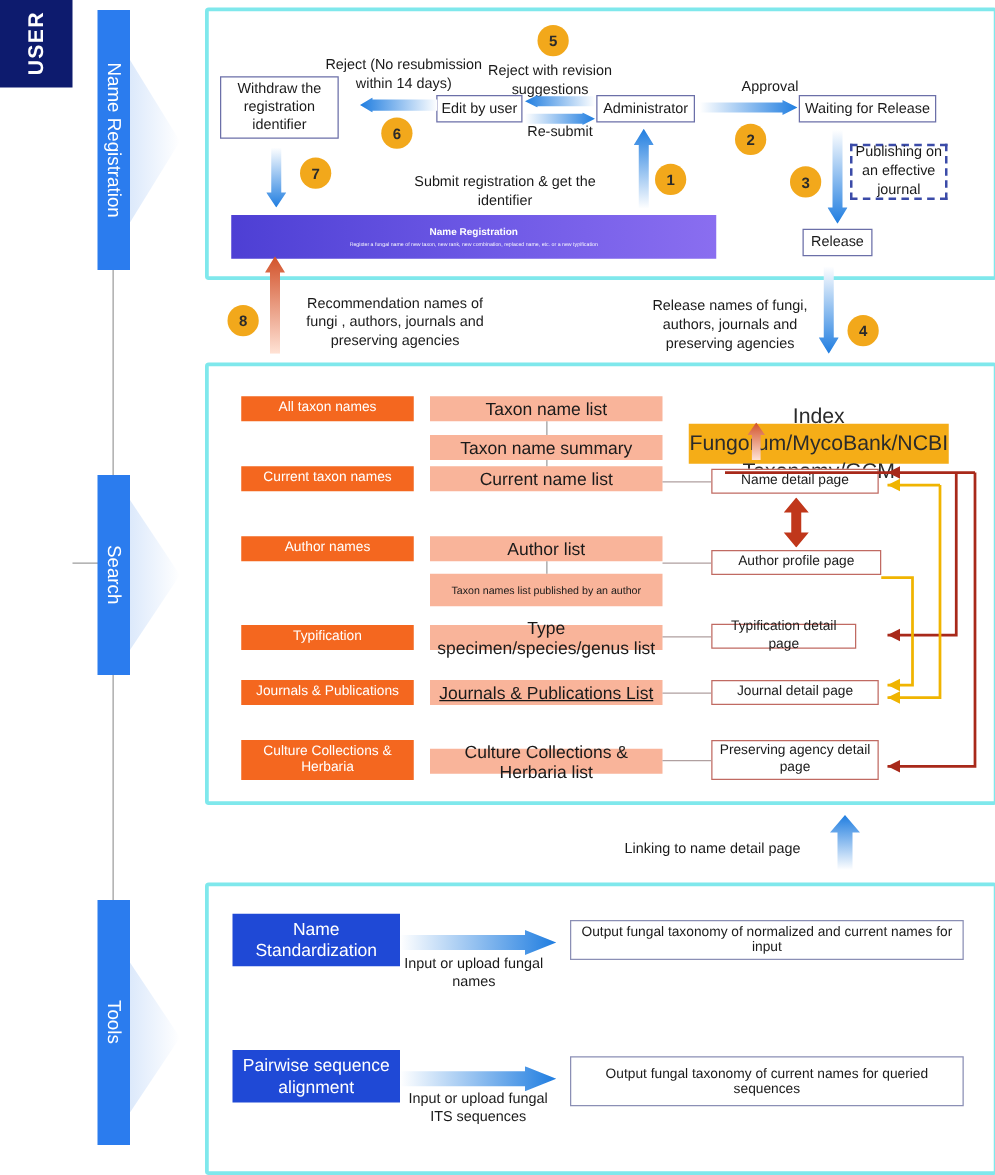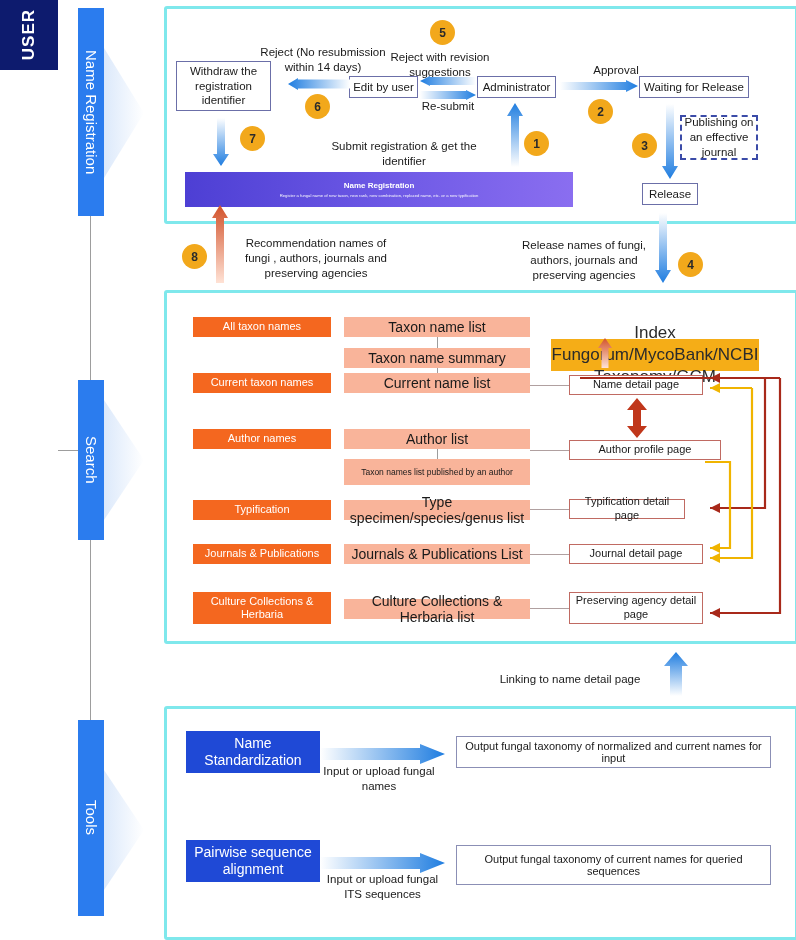--- a/index.html
+++ b/index.html
@@ -292,35 +292,35 @@
   </div>
 <div class="abs list" style="left:344px;top:429px;width:186px;height:20px;">
   <span>Author list</span>
   </div>
 <div class="abs list small" style="left:344px;top:459px;width:186px;height:26px;">
   <span>Taxon names list published by an author</span>
   </div>
 <div class="abs list" style="left:344px;top:500px;width:186px;height:20px;">
   <span>Type specimen/species/genus list</span>
   </div>
-<div class="abs list" style="left:344px;top:544px;width:186px;height:20px;">
+<div class="abs list" style="left:344px;top:544px;width:186px;height:20px;text-decoration:underline;">
   <span>Journals &amp; Publications List</span>
   </div>
 <div class="abs list" style="left:344px;top:599px;width:186px;height:20px;">
   <span>Culture Collections &amp; Herbaria list</span>
   </div>
 
 <div class="abs vline" style="left:437px;top:337px;height:11px;"></div>
 <div class="abs vline" style="left:437px;top:368px;height:5px;"></div>
 <div class="abs vline" style="left:437px;top:449px;height:10px;"></div>
 
 <div class="abs detail" style="left:569px;top:375px;width:134px;height:20px;">
   <span>Name detail page</span>
   </div>
-<div class="abs detail" style="left:569px;top:440px;width:152px;height:20px;">
+<div class="abs detail" style="left:569px;top:440px;width:136px;height:20px;">
   <span>Author profile page</span>
   </div>
 <div class="abs detail" style="left:569px;top:499px;width:116px;height:20px;">
   <span>Typification detail page</span>
   </div>
 <div class="abs detail" style="left:569px;top:544px;width:134px;height:20px;">
   <span>Journal detail page</span>
   </div>
 <div class="abs detail" style="left:569px;top:592px;width:134px;height:32px;">
   <span>Preserving agency detail page</span>

